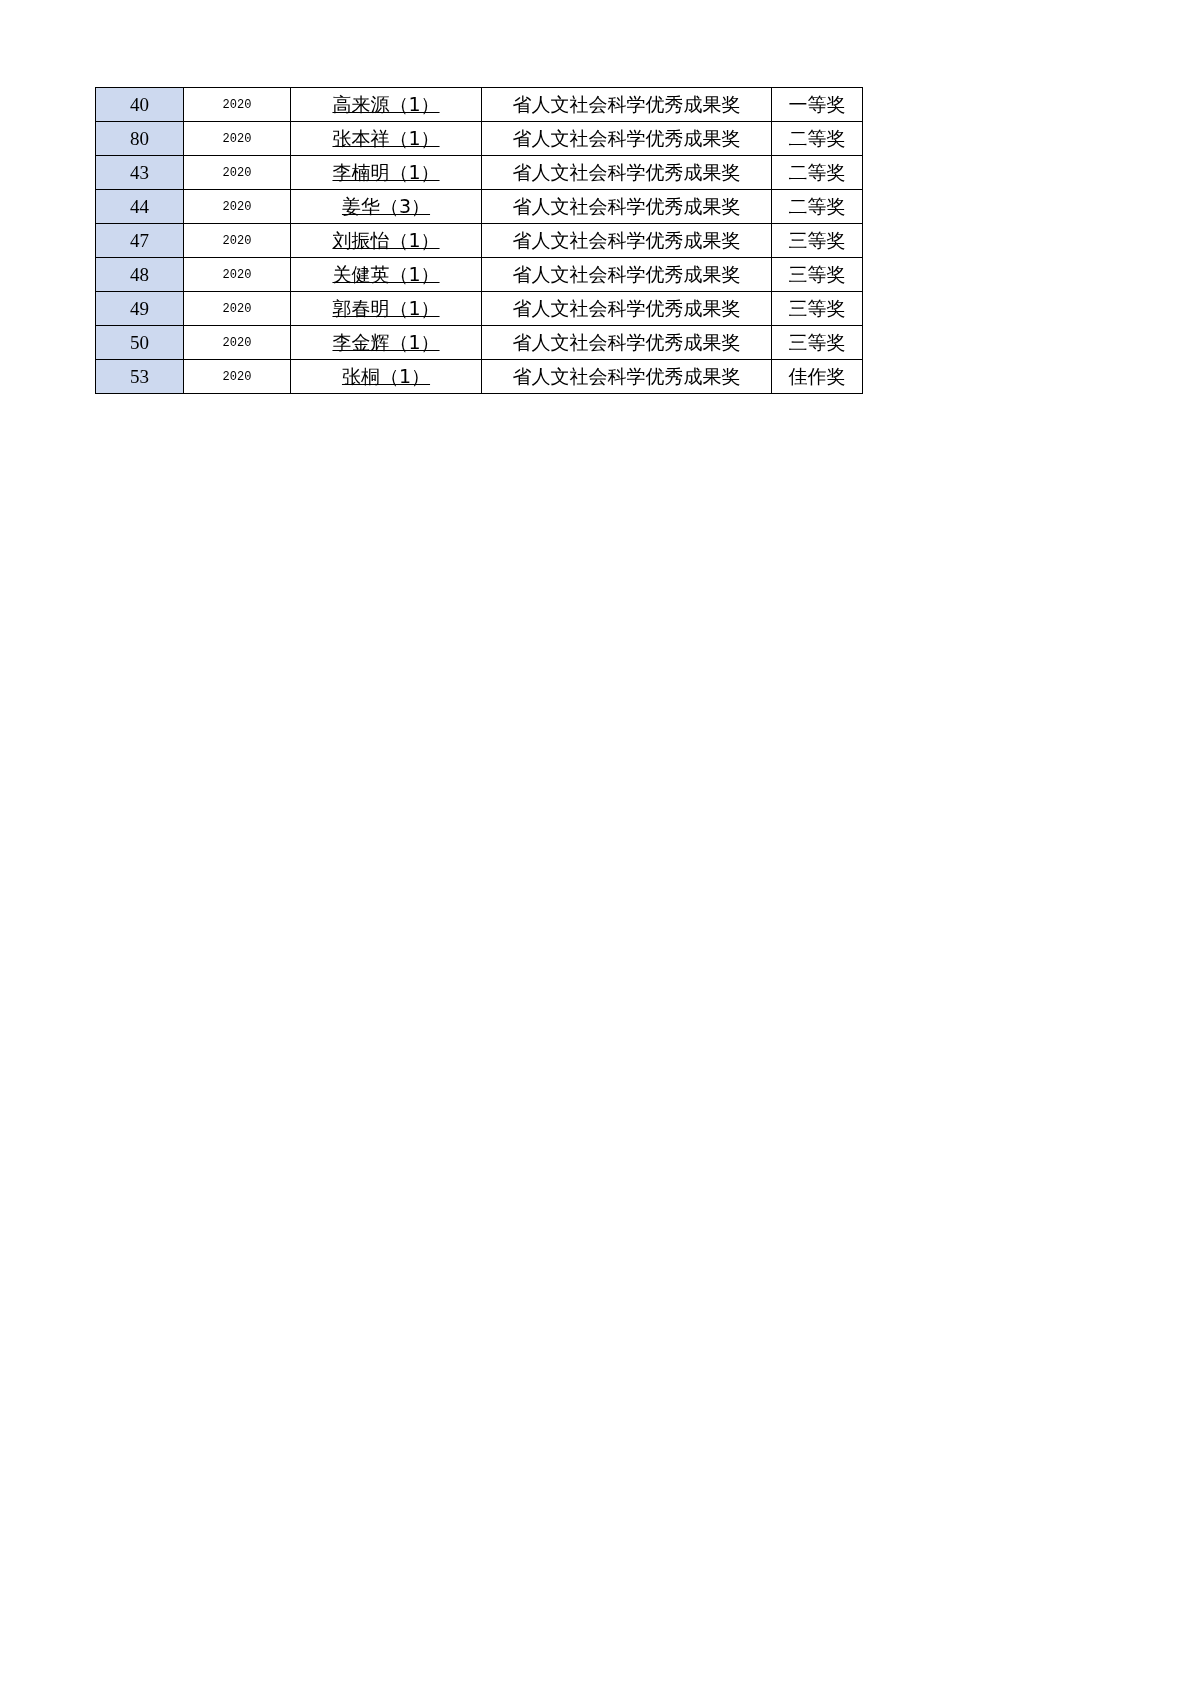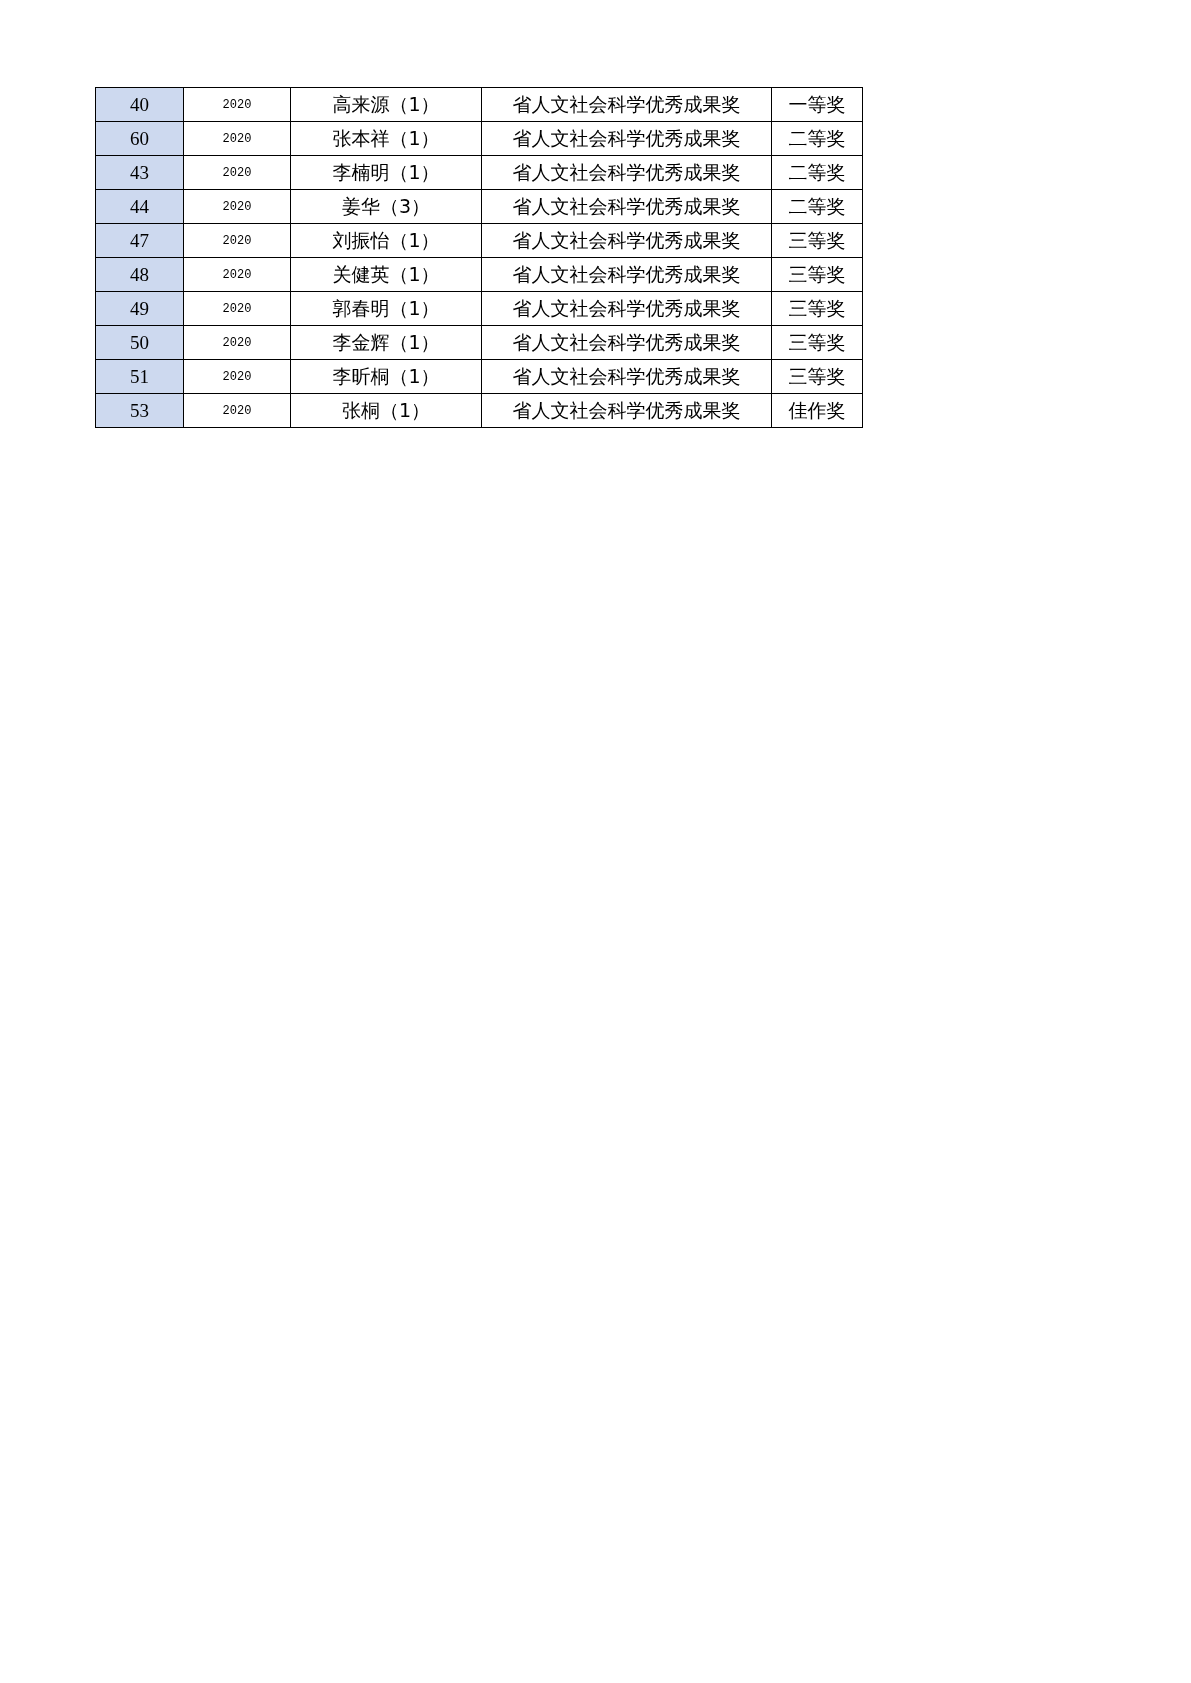--- a/index.html
+++ b/index.html
@@ -51,20 +51,21 @@
     font-family: "Liberation Serif", "DejaVu Serif", serif;
     font-size: 19px;
   }
   td.cell-year {
     font-family: Liberation Mono, monospace;
     font-size: 12px;
   }
   td.cell-name {
     font-family: "DejaVu Sans", "Liberation Sans", sans-serif;
     font-size: 19px;
+    text-decoration: underline;
   }
   td.cell-award {
     font-family: "DejaVu Sans", "Liberation Sans", sans-serif;
     font-size: 19px;
   }
   td.cell-level {
     font-family: "DejaVu Sans", "Liberation Sans", sans-serif;
     font-size: 19px;
   }
 </style>
@@ -83,21 +84,21 @@
       </colgroup>
       <tbody>
         <tr>
           <td class="cell-index">40</td>
           <td class="cell-year">2020</td>
           <td class="cell-name">高来源（1）</td>
           <td class="cell-award">省人文社会科学优秀成果奖</td>
           <td class="cell-level">一等奖</td>
         </tr>
         <tr>
-          <td class="cell-index">60</td>
+          <td class="cell-index">80</td>
           <td class="cell-year">2020</td>
           <td class="cell-name">张本祥（1）</td>
           <td class="cell-award">省人文社会科学优秀成果奖</td>
           <td class="cell-level">二等奖</td>
         </tr>
         <tr>
           <td class="cell-index">43</td>
           <td class="cell-year">2020</td>
           <td class="cell-name">李楠明（1）</td>
           <td class="cell-award">省人文社会科学优秀成果奖</td>
@@ -132,27 +133,20 @@
           <td class="cell-level">三等奖</td>
         </tr>
         <tr>
           <td class="cell-index">50</td>
           <td class="cell-year">2020</td>
           <td class="cell-name">李金辉（1）</td>
           <td class="cell-award">省人文社会科学优秀成果奖</td>
           <td class="cell-level">三等奖</td>
         </tr>
         <tr>
-          <td class="cell-index">51</td>
-          <td class="cell-year">2020</td>
-          <td class="cell-name">李昕桐（1）</td>
-          <td class="cell-award">省人文社会科学优秀成果奖</td>
-          <td class="cell-level">三等奖</td>
-        </tr>
-        <tr>
           <td class="cell-index">53</td>
           <td class="cell-year">2020</td>
           <td class="cell-name">张桐（1）</td>
           <td class="cell-award">省人文社会科学优秀成果奖</td>
           <td class="cell-level">佳作奖</td>
         </tr>
       </tbody>
     </table>
   </div>
 </div>

